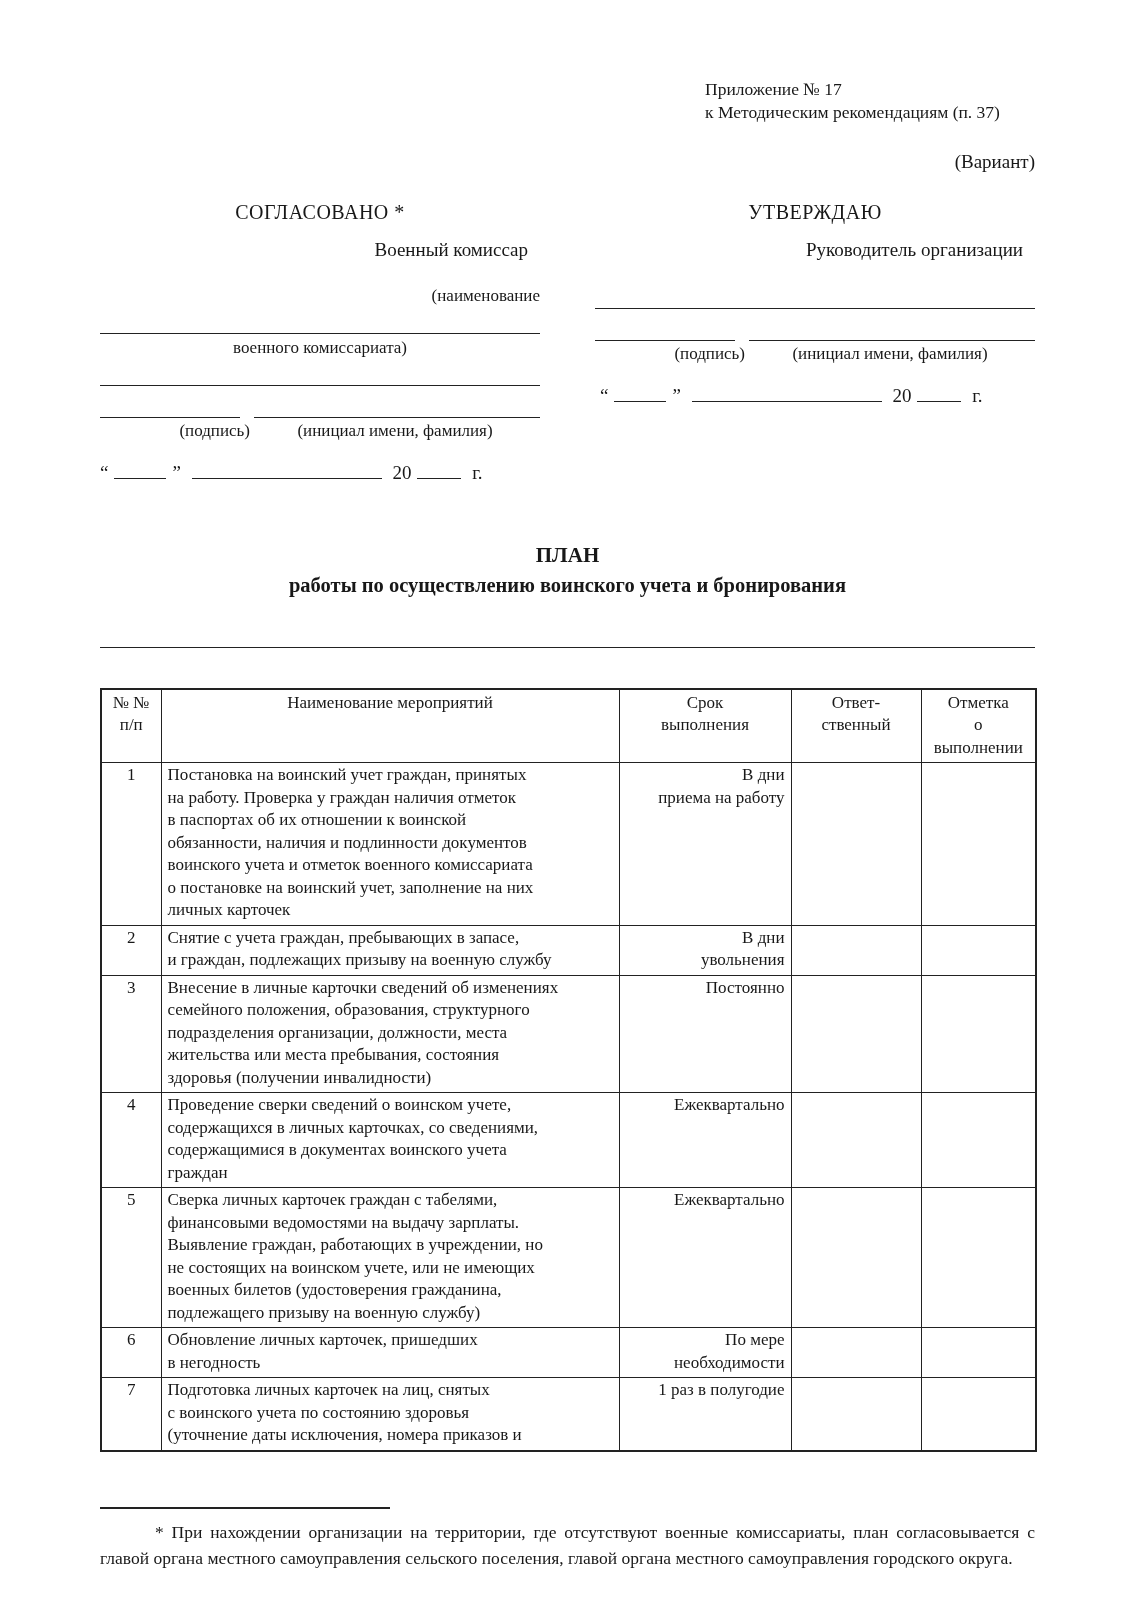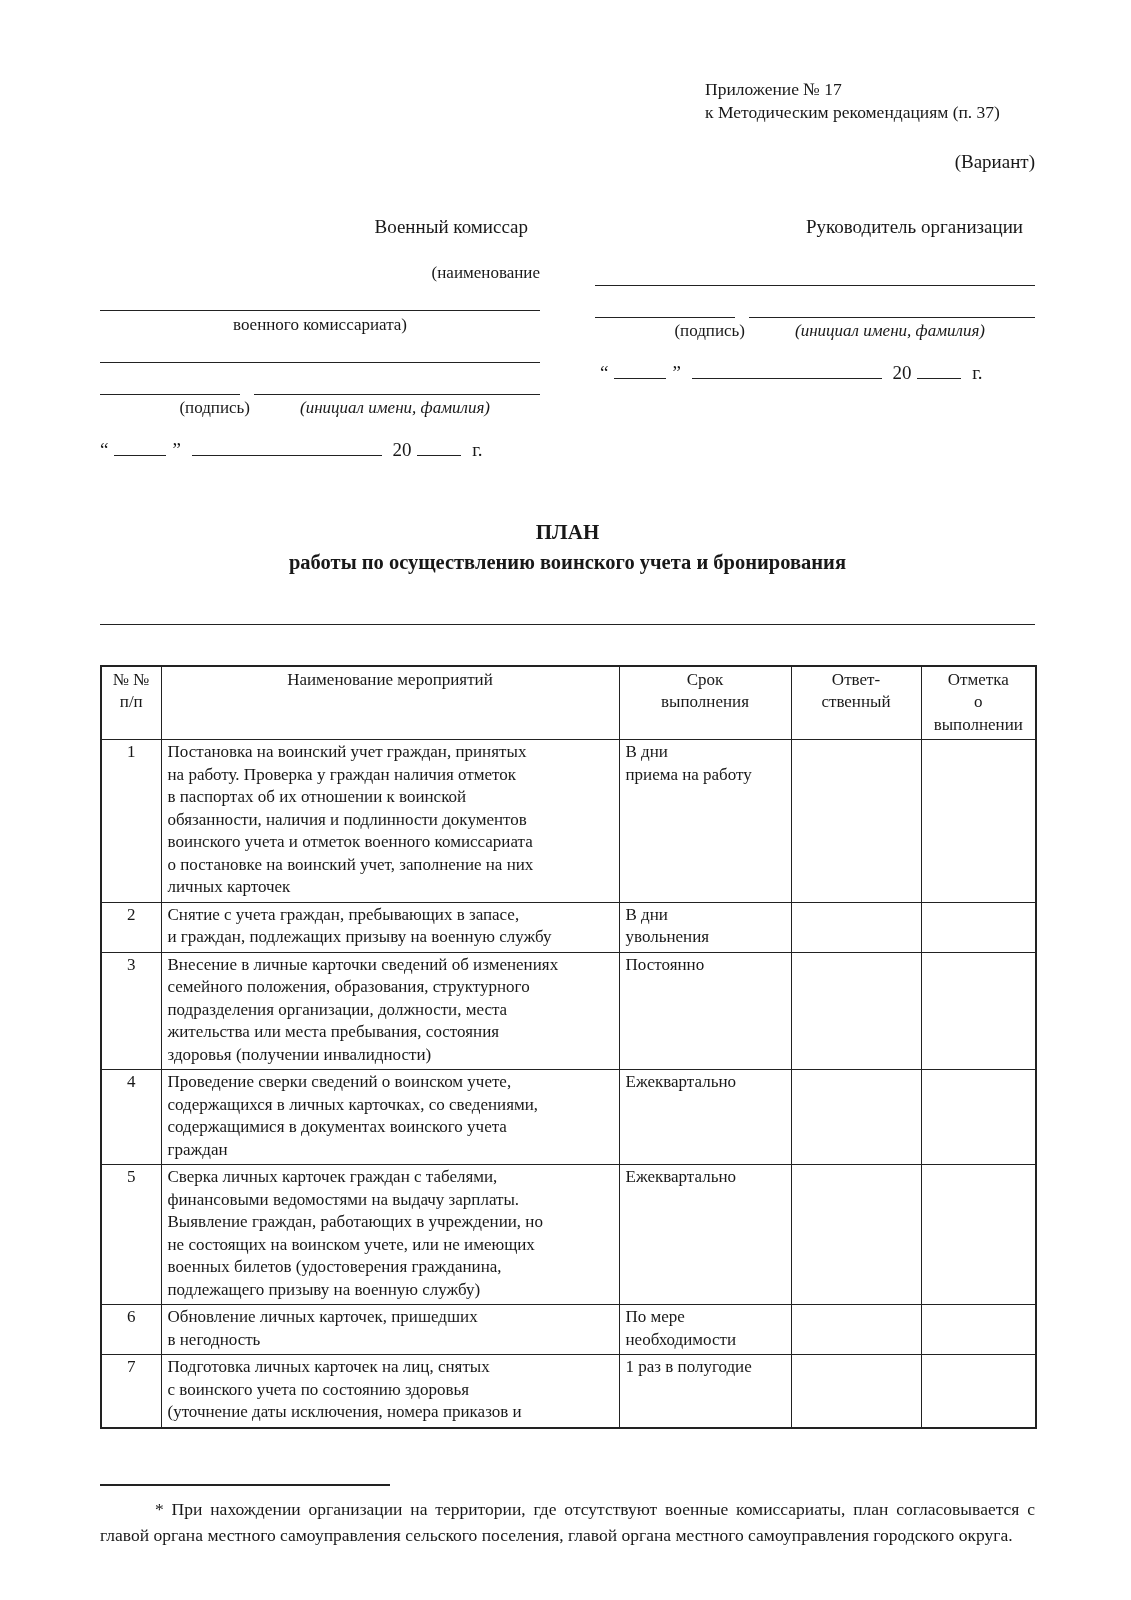--- a/index.html
+++ b/index.html
@@ -28,59 +28,60 @@
   .hint-under-name{margin-left:235px;width:205px;text-align:right;margin-top:3px;}
   .full-line{width:440px;border-bottom:1.5px solid #222;height:1px;}
   .c{text-align:center;margin-top:4px;}
   .mt-roleblank{margin-top:46px;}
   .mt-line2{margin-top:26px;}
   .two-lines{display:flex;align-items:flex-end;margin-top:30px;}
   .two-lines .l1{width:140px;border-bottom:1.5px solid #222;height:1px;}
   .two-lines .l2{flex:1;border-bottom:1.5px solid #222;height:1px;margin-left:14px;}
   .two-hints{display:flex;margin-top:3px;}
   .two-hints .h1{width:150px;text-align:right;}
-  .two-hints .h2{flex:1;text-align:center;font-style:italic;}
+  .two-hints .h2{flex:1;text-align:center;}
   .date-row{margin-top:16px;font-size:19px;white-space:nowrap;}
   .w55{width:52px;}.w45{width:44px;}.w185{width:190px;}
   .date-row .uline{margin:0 6px;}
   .r-dateindent{padding-left:5px;}
   
   .doc-title{margin-top:56px;text-align:center;font-weight:bold;font-size:20.5px;line-height:30px;}
   .doc-title .t1{font-size:21px;}
   .org-line{margin-top:46px;border-bottom:1.5px solid #222;height:1px;width:935px;}
   .org-hint{text-align:center;font-size:17px;margin-top:4px;}
   
   table.plan{border-collapse:collapse;margin-top:40px;width:935px;table-layout:fixed;
     border:2px solid #222;font-size:17px;line-height:22.5px;}
   .plan th,.plan td{border:1px solid #222;padding:1px 6px 3px 6px;vertical-align:top;
     font-weight:normal;white-space:pre-line;}
   .plan th{text-align:center;padding-top:2px;}
   .cell-num{text-align:center;}
   .cell-activity{text-align:left;padding-left:9px;}
-  .cell-term{text-align:left;}
+  .cell-term{text-align:right;}
   
   .footnote-rule{margin-top:54px;width:290px;border-bottom:2px solid #222;height:1px;}
   .footnote{margin-top:10px;font-size:17.5px;line-height:26px;text-align:justify;
     text-indent:55px;width:935px;}
 </style>
 </head>
 <body>
 
 <div class="page">
   <div class="content">
 
     <div class="appendix">
       <div>Приложение № 17</div>
       <div>к Методическим рекомендациям (п. 37)</div>
     </div>
     <div class="variant">(Вариант)</div>
 
     <div class="signoff">
 
       <div class="s-col">
+        <div class="s-title">СОГЛАСОВАНО *</div>
         <div class="role-row">
           <span class="lbl">Военный комиссар</span>
           <span class="uline grow"></span>
         </div>
         <div class="hint hint-under-name">(наименование</div>
         <div class="full-line mt-line2"></div>
         <div class="hint c">военного комиссариата)</div>
         <div class="full-line mt-line2"></div>
         <div class="two-lines">
           <span class="l1"></span>
@@ -92,20 +93,21 @@
         </div>
         <div class="date-row">
           <span>“</span><span class="uline w55"></span><span>”</span>
           <span class="uline w185"></span>
           <span>20</span><span class="uline w45"></span>
           <span>г.</span>
         </div>
       </div>
 
       <div class="s-col">
+        <div class="s-title">УТВЕРЖДАЮ</div>
         <div class="role-row">
           <span class="lbl">Руководитель организации</span>
         </div>
         <div class="full-line mt-roleblank"></div>
         <div class="two-lines">
           <span class="l1"></span>
           <span class="l2"></span>
         </div>
         <div class="two-hints hint">
           <span class="h1">(подпись)</span>

